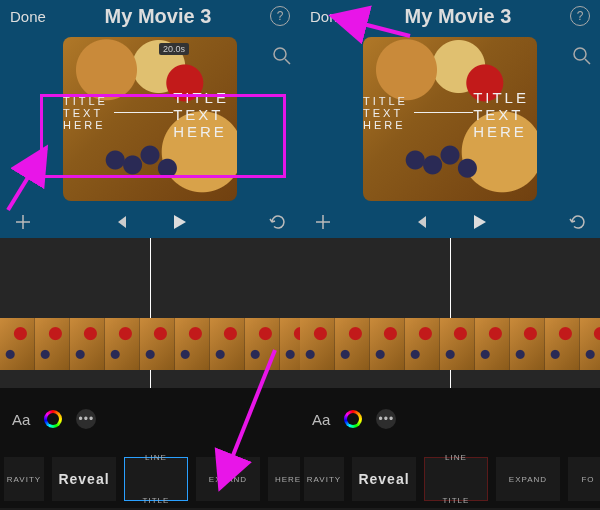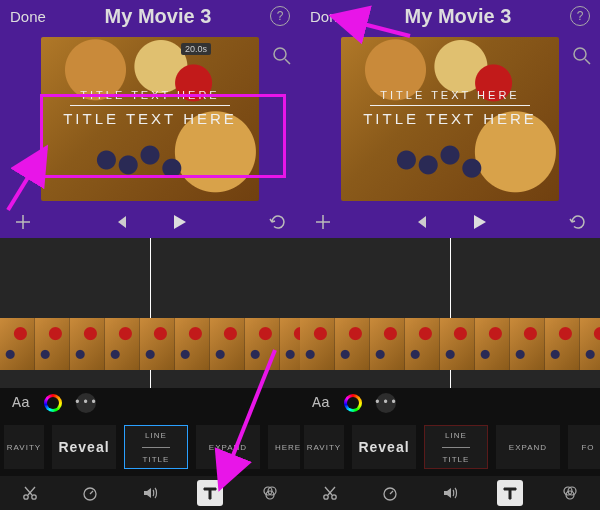--- a/index.html
+++ b/index.html
@@ -1,37 +1,37 @@
 <!DOCTYPE html>
 <html><head>
 <meta charset="utf-8">
 <style>
   html,body{margin:0;padding:0;background:#fff;font-family:-apple-system,Helvetica,Arial,sans-serif;}
   .stage{width:600px;height:510px;position:relative;display:flex;}
-  .pane{width:300px;height:510px;background:#4c1d95;position:relative;overflow:hidden;}
+  .pane{width:300px;height:510px;background:#0c4a6e;position:relative;overflow:hidden;}
   
   .hdr{display:flex;align-items:center;justify-content:space-between;height:32px;padding:0 10px;color:#ddd;font-size:14px;}
   .hdr .title{font-weight:600;font-size:20px;}
   .done{color:#ddd;font-size:15px;}
   .help{width:18px;height:18px;border:1.5px solid #aaa;border-radius:50%;display:flex;align-items:center;justify-content:center;font-size:12px;color:#aaa;}
   
   .preview-wrap{position:relative;width:100%;height:174px;display:flex;align-items:center;justify-content:center;}
-  .preview{width:218px;height:164px;position:relative;border-radius:2px;overflow:hidden;
+  .preview{width:174px;height:164px;position:relative;border-radius:8px;overflow:hidden;
     background:
       radial-gradient(circle at 70% 28%, #c21a1a 0 18px, transparent 19px),
       radial-gradient(circle at 30% 75%, #2a2a55 0 9px, transparent 10px),
       radial-gradient(circle at 40% 78%, #2a2a55 0 9px, transparent 10px),
       radial-gradient(circle at 50% 72%, #2a2a55 0 9px, transparent 10px),
       radial-gradient(circle at 60% 80%, #2a2a55 0 9px, transparent 10px),
       radial-gradient(circle at 25% 20%, #c98a3a 0 30px, transparent 31px),
       radial-gradient(circle at 55% 18%, #e0c070 0 26px, transparent 27px),
       radial-gradient(circle at 80% 70%, #d8a24a 0 40px, transparent 41px),
       linear-gradient(135deg,#b07828 0%, #8a5a1a 40%, #704010 100%);
   }
-  .title-overlay{position:absolute;top:52px;left:0;right:0;display:flex;flex-direction:column;align-items:center;color:#efefef;letter-spacing:3px;font-weight:300;}
+  .title-overlay{position:absolute;top:52px;left:0;right:0;display:flex;align-items:center;color:#efefef;letter-spacing:3px;font-weight:300;}
   .title-overlay .small{font-size:11px;margin-bottom:4px;}
   .title-overlay .rule{width:160px;height:1px;background:#efefef;margin-bottom:4px;}
   .title-overlay .big{font-size:15px;}
   .dur-badge{position:absolute;top:6px;right:48px;background:#333;color:#ccc;font-size:9px;padding:1px 4px;border-radius:2px;}
   .zoom-icn{position:absolute;right:6px;top:12px;width:24px;height:24px;display:flex;align-items:center;justify-content:center;}
   .highlight-box{position:absolute;border:3px solid #e815e8;pointer-events:none;}
   
   .transport{height:32px;display:flex;align-items:center;justify-content:space-between;padding:0 12px;}
   .transport .mid{display:flex;gap:36px;}
   .icn{width:22px;height:22px;display:flex;align-items:center;justify-content:center;color:#ccc;}
@@ -40,31 +40,31 @@
   .playhead{position:absolute;left:150px;top:0;bottom:0;width:1px;background:#fff;}
   .clip-strip{position:absolute;left:0;right:0;top:80px;height:52px;display:flex;}
   .thumb{flex:0 0 34px;height:52px;
     background:
       radial-gradient(circle at 60% 30%, #c21a1a 0 6px, transparent 7px),
       radial-gradient(circle at 30% 70%, #2a2a55 0 4px, transparent 5px),
       linear-gradient(135deg,#c98a3a,#8a5a1a);
     border-right:1px solid rgba(0,0,0,0.3);
   }
   
-  .tools{height:30px;display:flex;align-items:center;gap:14px;padding:0 12px;background:#101010;font-family:Liberation Mono, monospace;}
+  .tools{height:30px;display:flex;align-items:center;gap:14px;padding:16px 12px;background:#101010;}
   .color-ring{width:18px;height:18px;border-radius:50%;background:conic-gradient(red,orange,yellow,lime,cyan,blue,magenta,red);position:relative;}
   .color-ring:after{content:"";position:absolute;inset:3px;border-radius:50%;background:#101010;}
   .aa{font-size:15px;color:#bbb;}
   .more-dots{width:20px;height:20px;border-radius:50%;background:#2d2d2d;display:flex;align-items:center;justify-content:center;color:#bbb;font-size:12px;letter-spacing:1px;}
   
   .styles{height:58px;display:flex;align-items:center;overflow:hidden;background:#101010;}
   .style-item{flex:0 0 64px;height:44px;margin:0 4px;background:#1b1b1b;display:flex;align-items:center;justify-content:center;color:#aaa;font-size:8px;letter-spacing:1px;text-align:center;box-sizing:border-box;}
   .style-item.edge{flex:0 0 40px;}
   .style-item.reveal{font-size:14px;font-weight:600;color:#ddd;}
-  .style-item.line-title{flex-direction:column;gap:7px;}
+  .style-item.line-title{flex-direction:column;gap:17px;}
   .style-item.line-title .ln{width:28px;height:1px;background:#888;}
   .style-item.sel-blue{border:1.5px solid #2aa0ff;}
   .style-item.sel-red{border:1px solid #5a1a1a;}
   
   .bbar{height:34px;background:#1b1b1b;display:flex;align-items:center;justify-content:space-around;}
   .bicn{width:26px;height:26px;display:flex;align-items:center;justify-content:center;color:#aaa;}
   .bicn.active{background:#e8e8e8;border-radius:3px;}
   .bicn.active svg{stroke:#222;fill:#222;}
   
   .arrow{position:absolute;pointer-events:none;}

